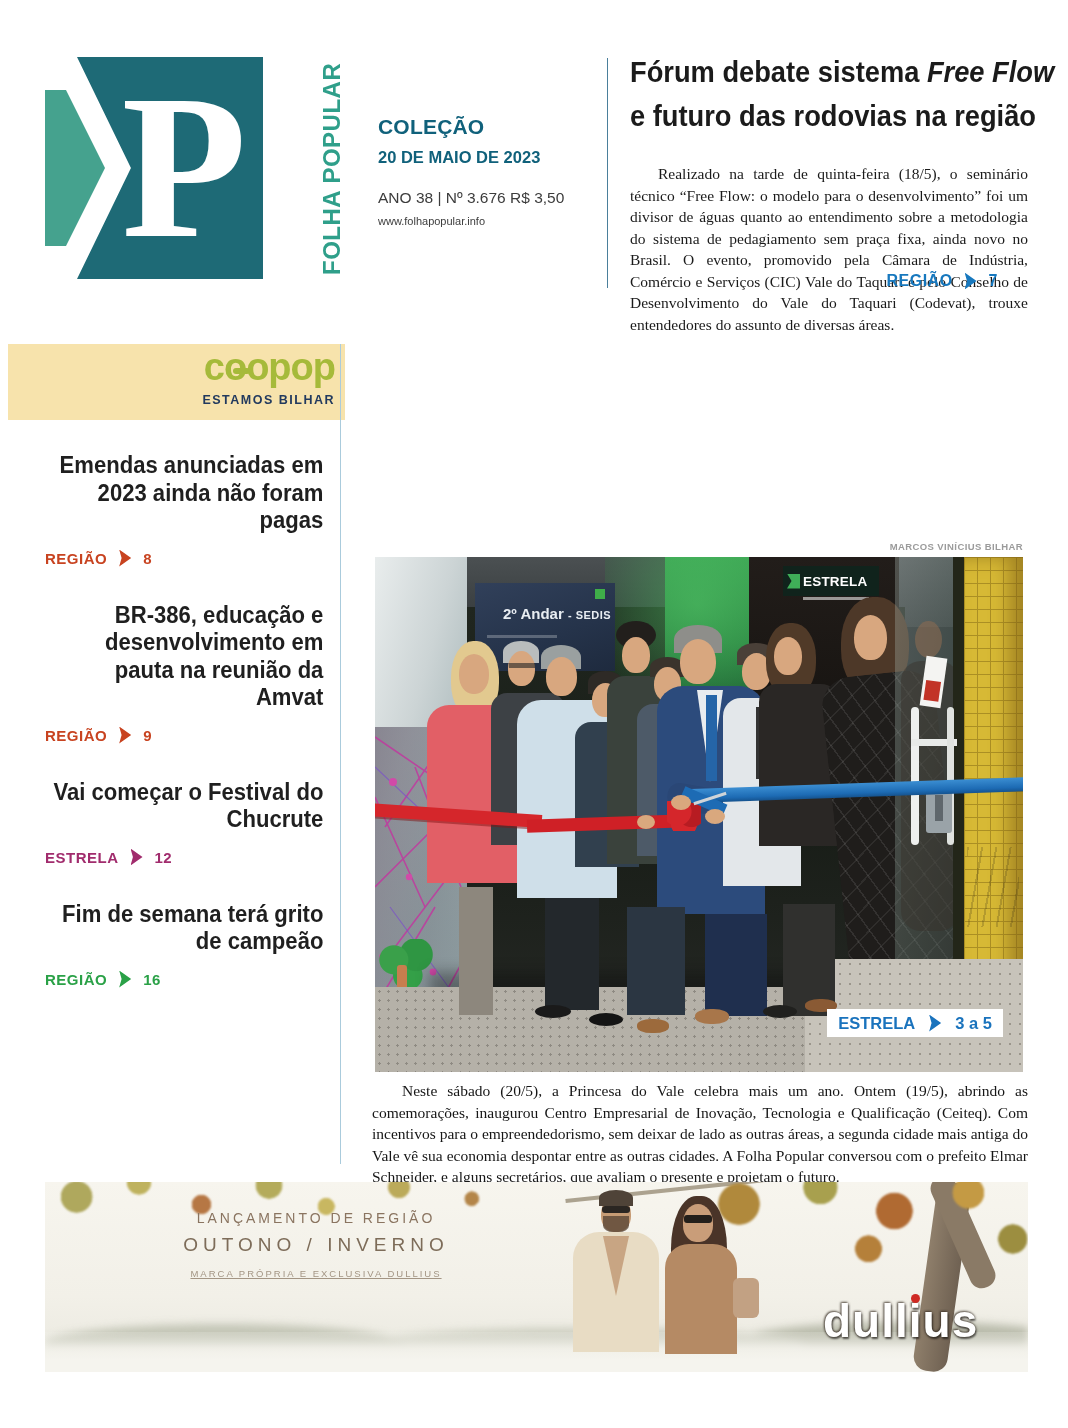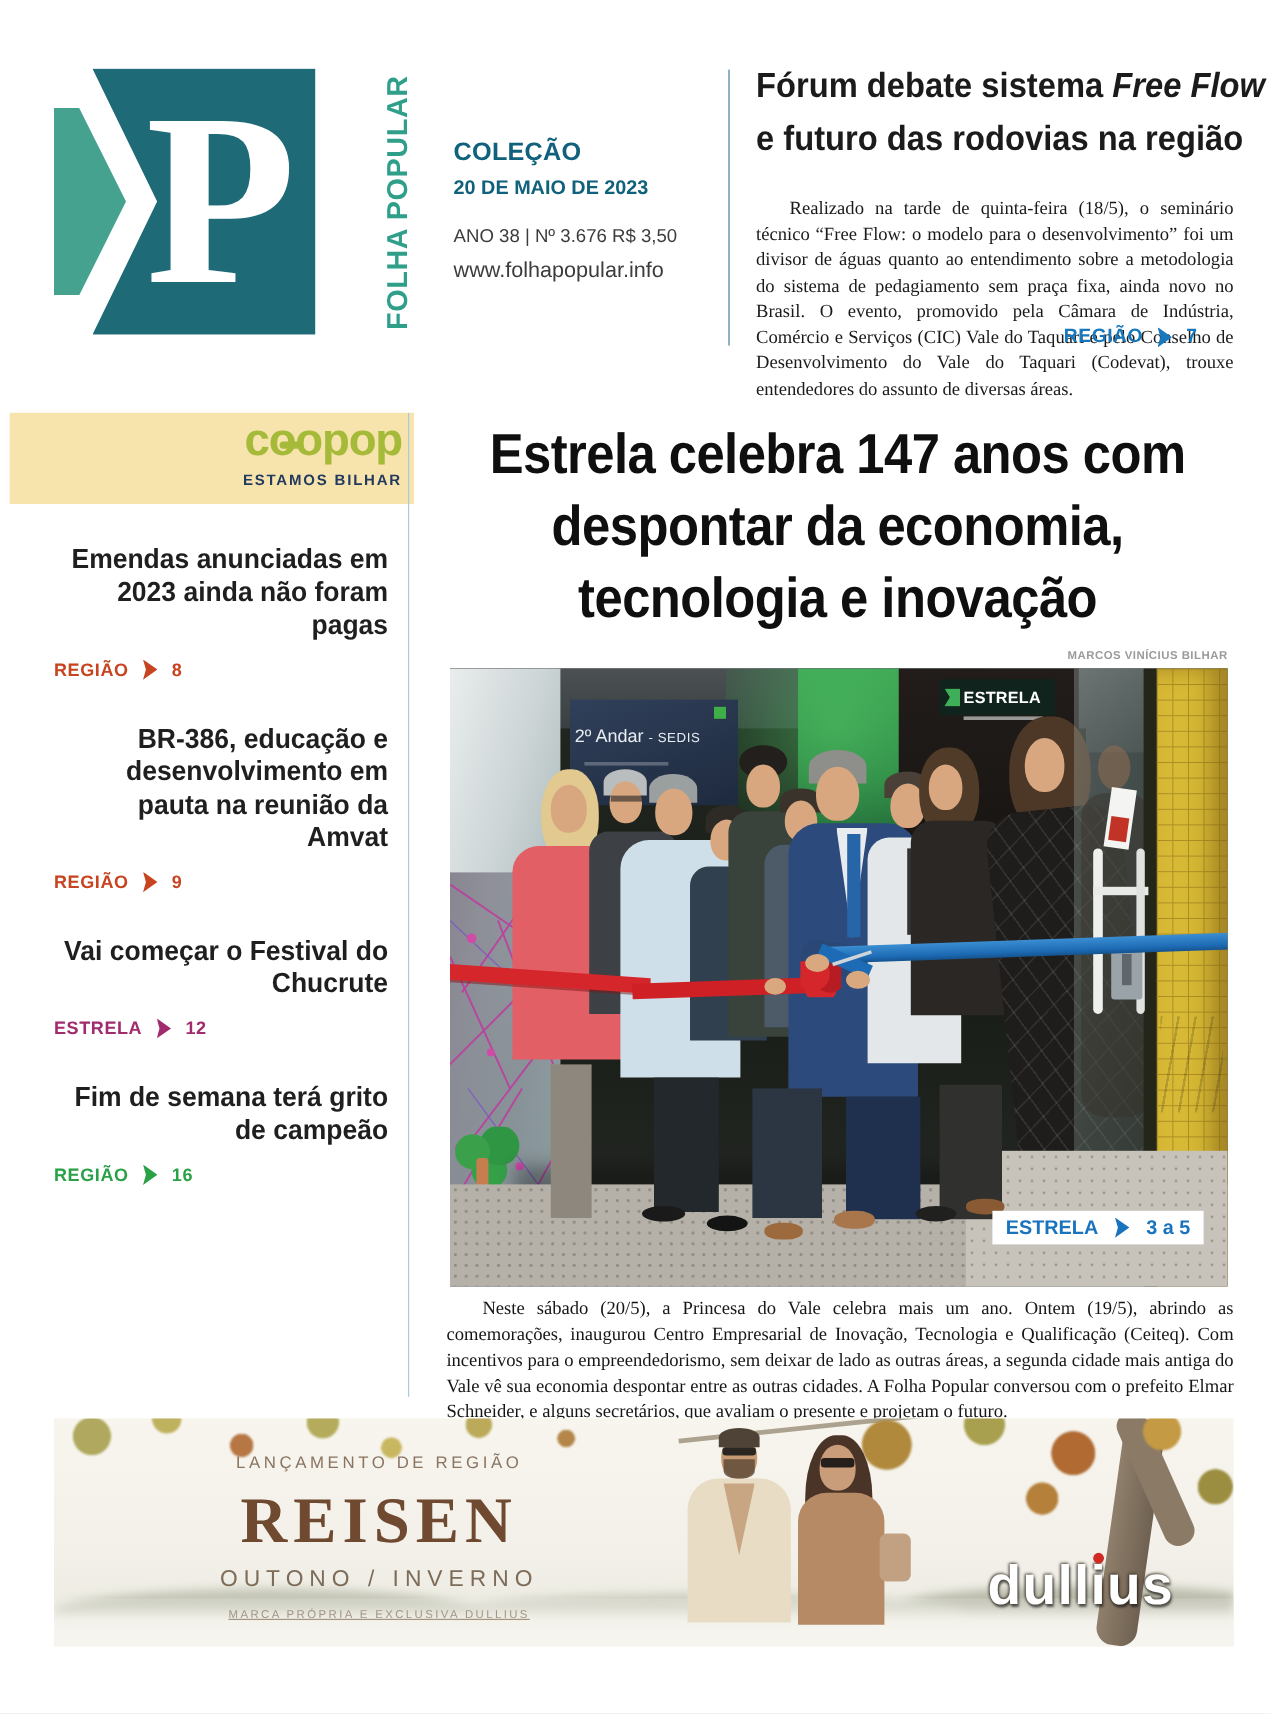--- a/index.html
+++ b/index.html
@@ -18,21 +18,21 @@
   .logo-p { left:77px; top:52px; width:186px; height:230px; color:#ffffff;
     font-family:"Liberation Serif", serif; font-weight:bold; font-size:205px; line-height:230px;
     text-align:center; text-indent:28px; }
   .logo-vertical { left:318px; top:57px; width:34px; height:224px;
     writing-mode:vertical-rl; transform:rotate(180deg); text-align:center;
     font-weight:bold; font-size:24px; letter-spacing:.5px; color:#2f9f8a; }
   .dateblock { left:378px; top:115px; width:200px; }
   .d-day { font-size:21px; font-weight:bold; color:#10617b; letter-spacing:.2px; }
   .d-date { font-size:16.5px; font-weight:bold; color:#10617b; margin-top:9px; }
   .d-issue { font-size:15.5px; color:#3c3c3c; margin-top:22px; }
-  .d-site { font-size:18px; color:#3c3c3c; margin-top:8px; }
+  .d-site { font-size:11px; color:#3c3c3c; margin-top:8px; }
   .head-divider { left:607px; top:58px; width:1px; height:230px; background:#4a7f9b; }
 
   
   .topstory { left:630px; top:50px; width:398px; }
   .ts-head { font-size:29px; line-height:44px; font-weight:bold; color:#1b1b1b;
     transform:scaleX(.94); transform-origin:left top; white-space:nowrap; }
   .ts-body { margin-top:25px; font-family:"Liberation Serif", serif; font-size:15.5px;
     line-height:21.5px; color:#1a1a1a; text-align:justify; text-indent:28px; }
   .secref { display:flex; align-items:center; gap:12px; font-weight:bold; font-size:16px; letter-spacing:.5px; }
   .arrow-ic { width:12px; height:17px; background:currentColor;
@@ -76,21 +76,21 @@
   .ph-greenglow { left:230px; top:0; width:230px; height:190px;
     background:radial-gradient(ellipse at 40% 25%, rgba(80,190,100,.55), rgba(30,90,45,.15) 60%, transparent 78%); }
   .ph-darkwall { left:374px; top:0; width:150px; height:160px; background:linear-gradient(180deg,#221d1a,#171411); }
   .ph-banner { left:408px; top:9px; width:96px; height:30px; background:#10231c; display:flex; align-items:center; padding:0 4px; }
   .ph-banner-flag { width:13px; height:15px; background:#3fae58;
     clip-path:polygon(0 0,100% 0,100% 100%,0 100%,35% 50%); margin-right:3px; }
   .ph-banner-txt { display:inline; color:#fff; font-weight:bold; font-size:13.5px; letter-spacing:.2px; }
   .ph-banner-sub { left:428px; top:40px; width:66px; height:3px; background:rgba(255,255,255,.55); }
   .ph-sign { left:100px; top:26px; width:140px; height:88px;
     background:linear-gradient(160deg,#31405a 0%,#25334a 60%,#1e2a3e 100%); }
-  .ph-sign-t { position:absolute; left:4px; top:22px; color:#e8edf2; font-size:15px; font-weight:normal; white-space:nowrap;text-align:center; }
+  .ph-sign-t { position:absolute; left:28px; top:22px; color:#e8edf2; font-size:15px; font-weight:bold; white-space:nowrap;text-align:center; }
   .ph-sign-t .suf { display:inline; font-size:11px; letter-spacing:.5px; }
   .ph-sign-g { position:absolute; right:10px; top:6px; width:10px; height:10px; background:#3fae49; }
   .ph-sign-sub { position:absolute; left:12px; top:52px; width:70px; height:3px; background:rgba(255,255,255,.25); }
   .ph-glassL { left:0; top:0; width:92px; height:515px;
     background:linear-gradient(105deg,#e9eded 0%,#ccd4d5 35%,#a9b8ba 65%,#8fa0a3 100%); }
   .ph-glassL-dark { left:0; top:170px; width:92px; height:345px;
     background:linear-gradient(100deg,rgba(70,60,80,.55),rgba(40,40,55,.25) 60%,rgba(30,30,40,.05)); }
   .ph-tree-fol { left:2px; top:382px; width:56px; height:52px;
     background:radial-gradient(circle at 30% 40%, #3aa04a 28%, transparent 30%),
                radial-gradient(circle at 70% 30%, #2f9643 30%, transparent 32%),
@@ -258,25 +258,20 @@
     <div class="side-item">
       <h3>Fim de semana terá grito de campeão</h3>
       <div class="secref side-ref" style="color: rgb(42, 161, 71);">
         <span class="inline">REGIÃO</span>
         <i class="arrow-ic"></i>
         <span class="inline">16</span>
       </div>
     </div>
   </aside>
 
-  <h1 class="abs main-head">
-    <span>Estrela celebra 147 anos com</span>
-    <span>despontar da economia,</span>
-    <span>tecnologia e inovação</span>
-  </h1>
   <div class="abs credit">MARCOS VINÍCIUS BILHAR</div>
 
   <div class="abs photo">
     <div class="abs ph-topwall"></div>
     <div class="abs ph-interior"></div>
     <div class="abs ph-greencol"></div>
     <div class="abs ph-greenglow"></div>
     <div class="abs ph-darkwall"></div>
     <div class="abs ph-banner">
       <i class="ph-banner-flag"></i>
@@ -442,21 +437,20 @@
       <i class="abs man-glasses"></i>
       <i class="abs wom-hair"></i>
       <i class="abs wom-body"></i>
       <i class="abs wom-bag"></i>
       <i class="abs wom-head"></i>
       <i class="abs wom-glasses"></i>
     </div>
 
     <div class="abs ad-text">
       <div class="ad-kicker">LANÇAMENTO DE REGIÃO</div>
-      <div class="ad-brand" style="color: rgb(111, 74, 49);">REISEN</div>
       <div class="ad-season">OUTONO / INVERNO</div>
       <div class="ad-subline">MARCA PRÓPRIA E EXCLUSIVA DULLIUS</div>
     </div>
     <div class="abs dullius">dullius</div>
     <i class="abs dullius-dot"></i>
   </div>
 
 </div>
 
 </body></html>

